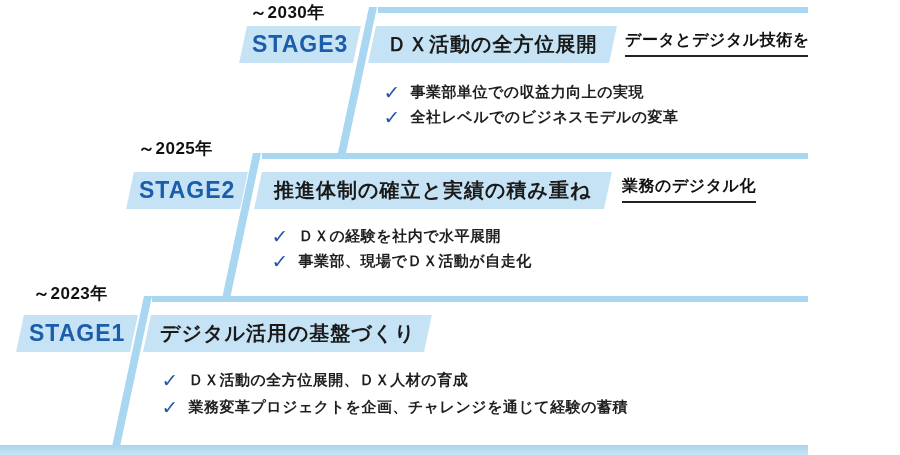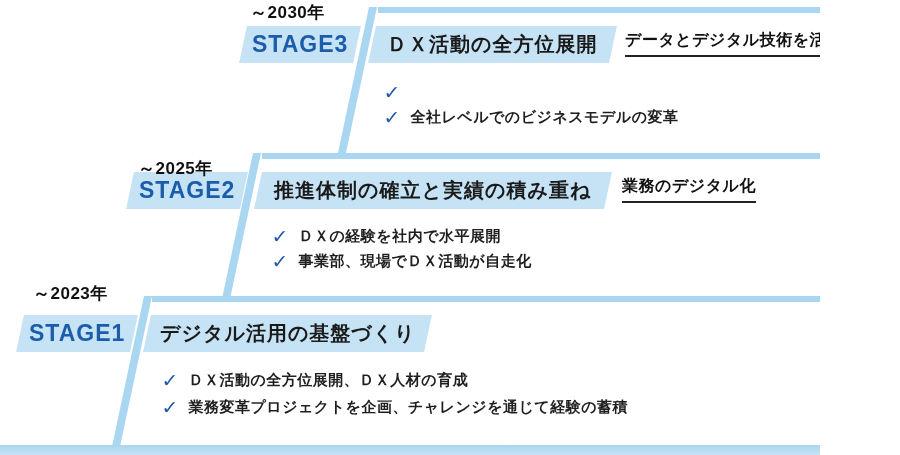--- a/index.html
+++ b/index.html
@@ -1,21 +1,20 @@
 <!DOCTYPE html>
 <html><head>
 <meta charset="utf-8">
 <style>
   html,body { margin:0; padding:0; background:#ffffff; }
   .canvas {
     position:relative; width:808px; height:455px; background:#ffffff;
     overflow:hidden;
     font-family:"Liberation Sans","DejaVu Sans",sans-serif;
     color:#1a1a1a;
-    padding-left:12px;
   }
   
   .year {
     position:absolute; font-size:17px; font-weight:bold; color:#111;
     letter-spacing:0.5px; z-index:3; white-space:nowrap;
   }
   
   .hline { position:absolute; height:6px; background:#a9d6f0; z-index:1; }
   
   .stripe {
@@ -60,21 +59,21 @@
   
   .y3 { left:250px; top:1px; }
   .h3 { left:378px; top:7px;  width:522px; }
   .s3 { left:369px; top:7px;  height:148px; }
   .b3 { left:243px; top:26px; width:114px; }
   .t3 { left:372px; top:26px; width:241px; }
   .l3 { left:625px; top:30px; }
   .c3a { left:384px; top:83px; }
   .c3b { left:384px; top:108px; }
 
-  .y2 { left:138px; top:157px; }
+  .y2 { left:138px; top:137px; }
   .h2 { left:262px; top:153px; width:638px; }
   .s2 { left:253px; top:153px; height:145px; }
   .b2 { left:130px; top:172px; width:114px; }
   .t2 { left:258px; top:172px; width:350px; }
   .l2 { left:622px; top:176px; }
   .c2a { left:272px; top:227px; }
   .c2b { left:272px; top:252px; }
 
   .y1 { left:33px;  top:282px; }
   .h1 { left:152px; top:296px; width:748px; }
@@ -95,20 +94,21 @@
   <div class="stripe s3"></div>
   <div class="stagebox b3">
     <span class="unskew">STAGE3</span>
   </div>
   <div class="titlebox t3">
     <span class="unskew">ＤＸ活動の全方位展開</span>
   </div>
   <div class="sidelabel l3">データとデジタル技術を活用した変革</div>
   <div class="check c3a">
     <span class="tick">✓</span>
+    <span>事業部単位での収益力向上の実現</span>
   </div>
   <div class="check c3b">
     <span class="tick">✓</span>
     <span>全社レベルでのビジネスモデルの変革</span>
   </div>
 
   <div class="year y2">～2025年</div>
   <div class="hline h2"></div>
   <div class="stripe s2"></div>
   <div class="stagebox b2">

